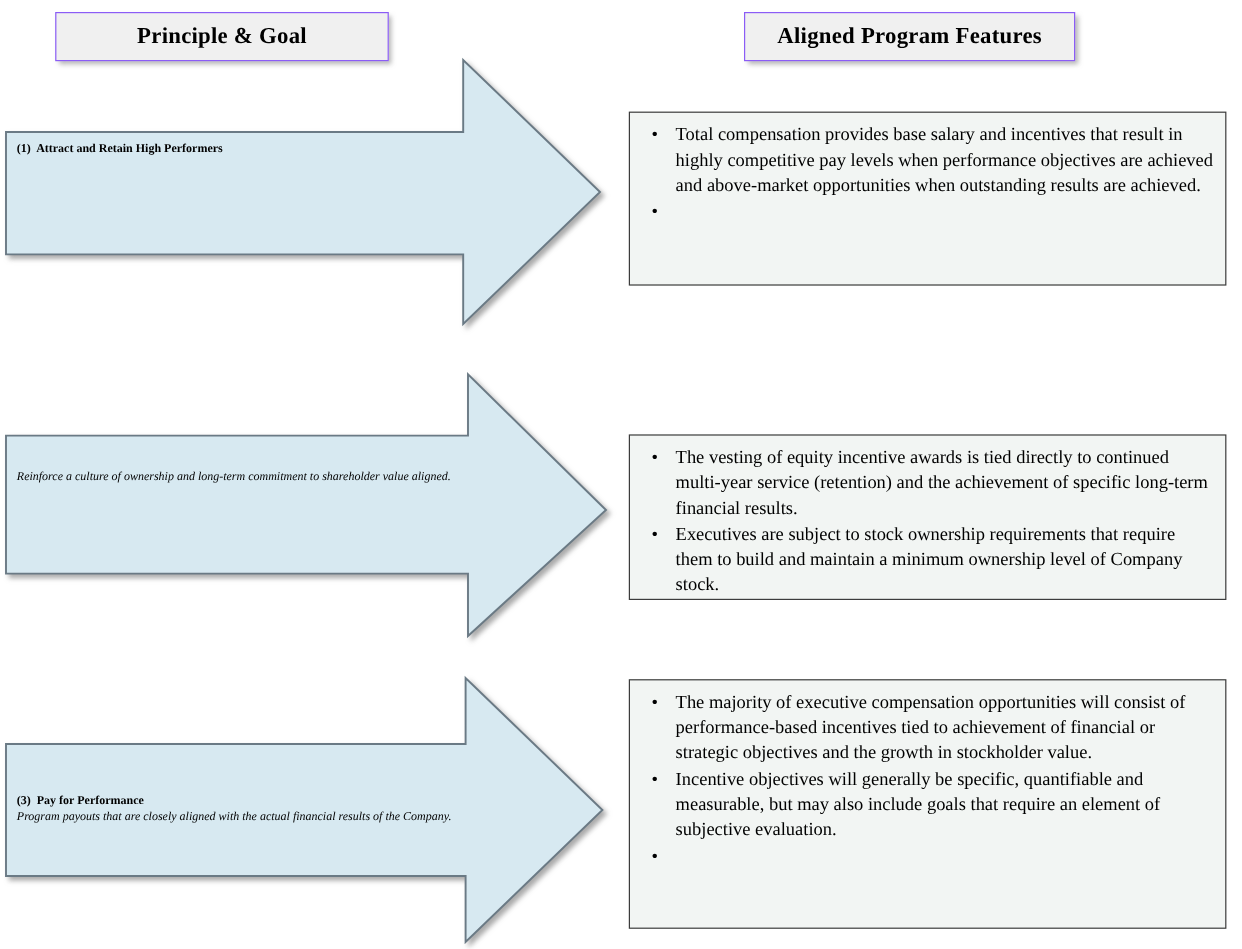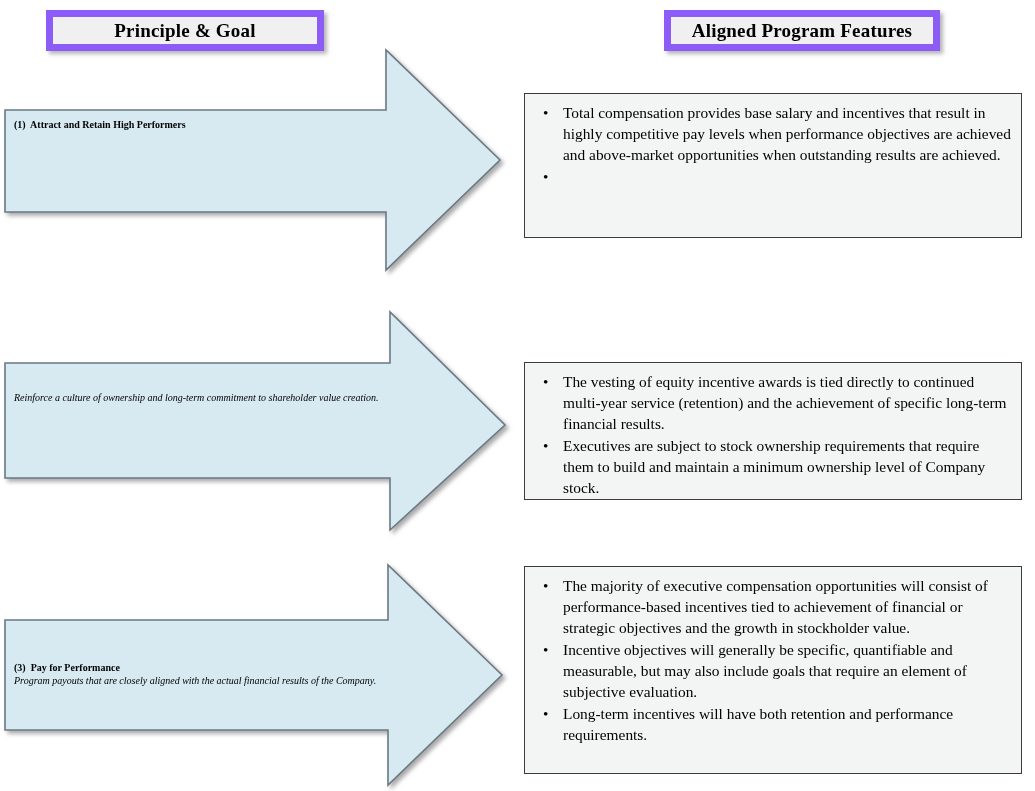--- a/index.html
+++ b/index.html
@@ -20,38 +20,38 @@
     position: absolute;
     left: 0; top: 0;
     width: 1035px;
     height: 791px;
   }
 
   
   .col-header {
     position: absolute;
     background: #f0f0f0;
-    border: 7px solid #8b5cf6;
+    border: 1px solid #8b5cf6;
     box-shadow: 3px 3px 4px rgba(120,120,120,0.55);
     display: flex;
     align-items: center;
     justify-content: center;
     font-weight: bold;
     font-size: 19px;
     letter-spacing: 0.2px;
     color: #000;
     box-sizing: border-box;
     text-align: right;
   }
   #header-principle {
     left: 46px;  top: 10px;
     width: 278px; height: 41px;
   }
   #header-features {
-    left: 664px; top: 10px;
+    left: 620px; top: 10px;
     width: 276px; height: 41px;
   }
 
   
   .arrow-wrap {
     position: absolute;
     left: 0;
   }
   .arrow-svg {
     position: absolute;
@@ -140,21 +140,21 @@
   <div class="arrow-wrap" style="left:0px; top:300px; width:520px; height:250px;">
     <svg class="arrow-svg" width="520" height="250" viewBox="0 0 520 250">
       <defs>
         <filter id="shadow2" x="-20%" y="-20%" width="150%" height="150%">
           <feDropShadow dx="3" dy="3" stdDeviation="2.2" flood-color="#8d8d8d" flood-opacity="0.75"></feDropShadow>
         </filter>
       </defs>
       <polygon points="5,63 390,63 390,12 505,125 390,230 390,178 5,178" fill="#d7e9f1" stroke="#6b7a85" stroke-width="1.6" filter="url(#shadow2)"></polygon>
     </svg>
     <div class="arrow-text" style="left:14px; top:91px; width:370px;">
-      <span class="arrow-desc">Reinforce a culture of ownership and long-term commitment to shareholder value creation.</span>
+      <span class="arrow-desc">Reinforce a culture of ownership and long-term commitment to shareholder value aligned.</span>
     </div>
   </div>
 
   <div class="feature-box" style="left:524px; top:362px; width:498px; height:138px;">
     <ul class="bullet-list">
       <li class="bullet-item">
         <span class="bullet-dot">•</span>
         <span>The vesting of equity incentive awards is tied directly to continued multi-year service (retention) and the achievement of specific long-term financial results.</span>
       </li>
       <li class="bullet-item">
@@ -184,18 +184,17 @@
       <li class="bullet-item">
         <span class="bullet-dot">•</span>
         <span>The majority of executive compensation opportunities will consist of performance-based incentives tied to achievement of financial or strategic objectives and the growth in stockholder value.</span>
       </li>
       <li class="bullet-item">
         <span class="bullet-dot">•</span>
         <span>Incentive objectives will generally be specific, quantifiable and measurable, but may also include goals that require an element of subjective evaluation.</span>
       </li>
       <li class="bullet-item">
         <span class="bullet-dot">•</span>
-        <span>Long-term incentives will have both retention and performance requirements.</span>
       </li>
     </ul>
   </div>
 
 </div>
 
 </body></html>

